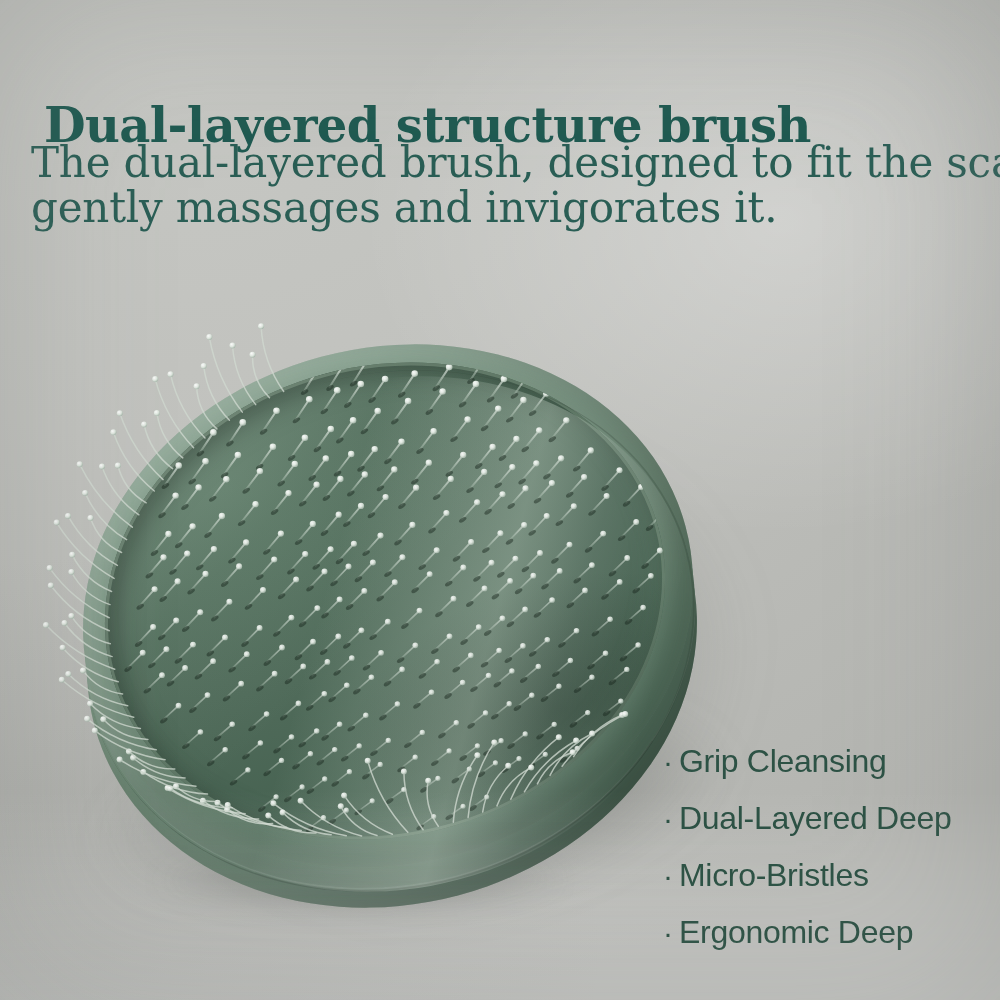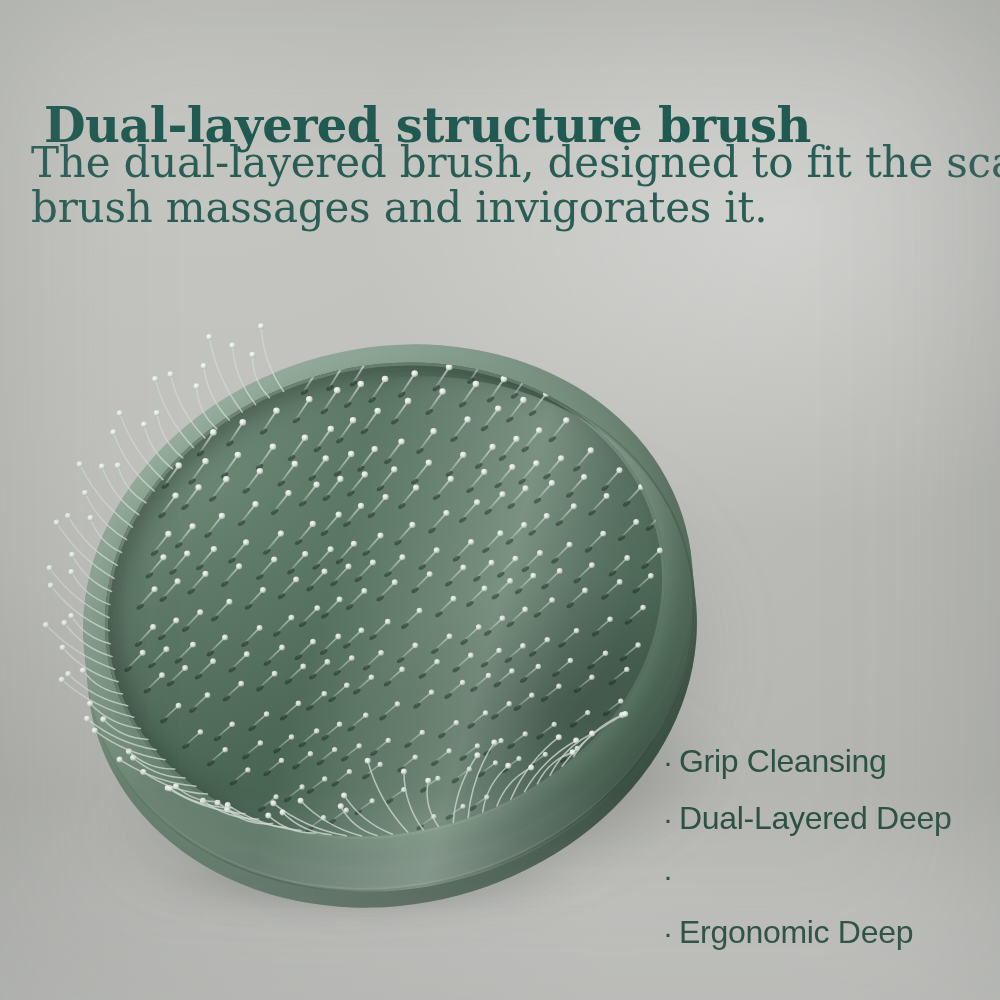--- a/index.html
+++ b/index.html
@@ -1038,34 +1038,35 @@
         </g>
     </svg>
   </div>
 
   <div class="floorline"></div>
 
   <h1 class="headline">Dual-layered structure brush</h1>
 
   <div class="subline">
     <div>The dual-layered brush, designed to fit the scalp,</div>
-    <div>brush massages and invigorates it.</div>
+    <div>gently massages and invigorates it.</div>
   </div>
 
   <ul class="features" style="list-style:none;margin:0;padding:0;">
     <li class="feat">
       <span class="dot">·</span>
       <span>Grip Cleansing</span>
     </li>
     <li class="feat">
       <span class="dot">·</span>
       <span>Dual-Layered Deep</span>
     </li>
     <li class="feat">
       <span class="dot">·</span>
+      <span>Micro-Bristles</span>
     </li>
     <li class="feat">
       <span class="dot">·</span>
       <span>Ergonomic Deep</span>
     </li>
   </ul>
 
   <div class="vignette"></div>
 </div>
 

